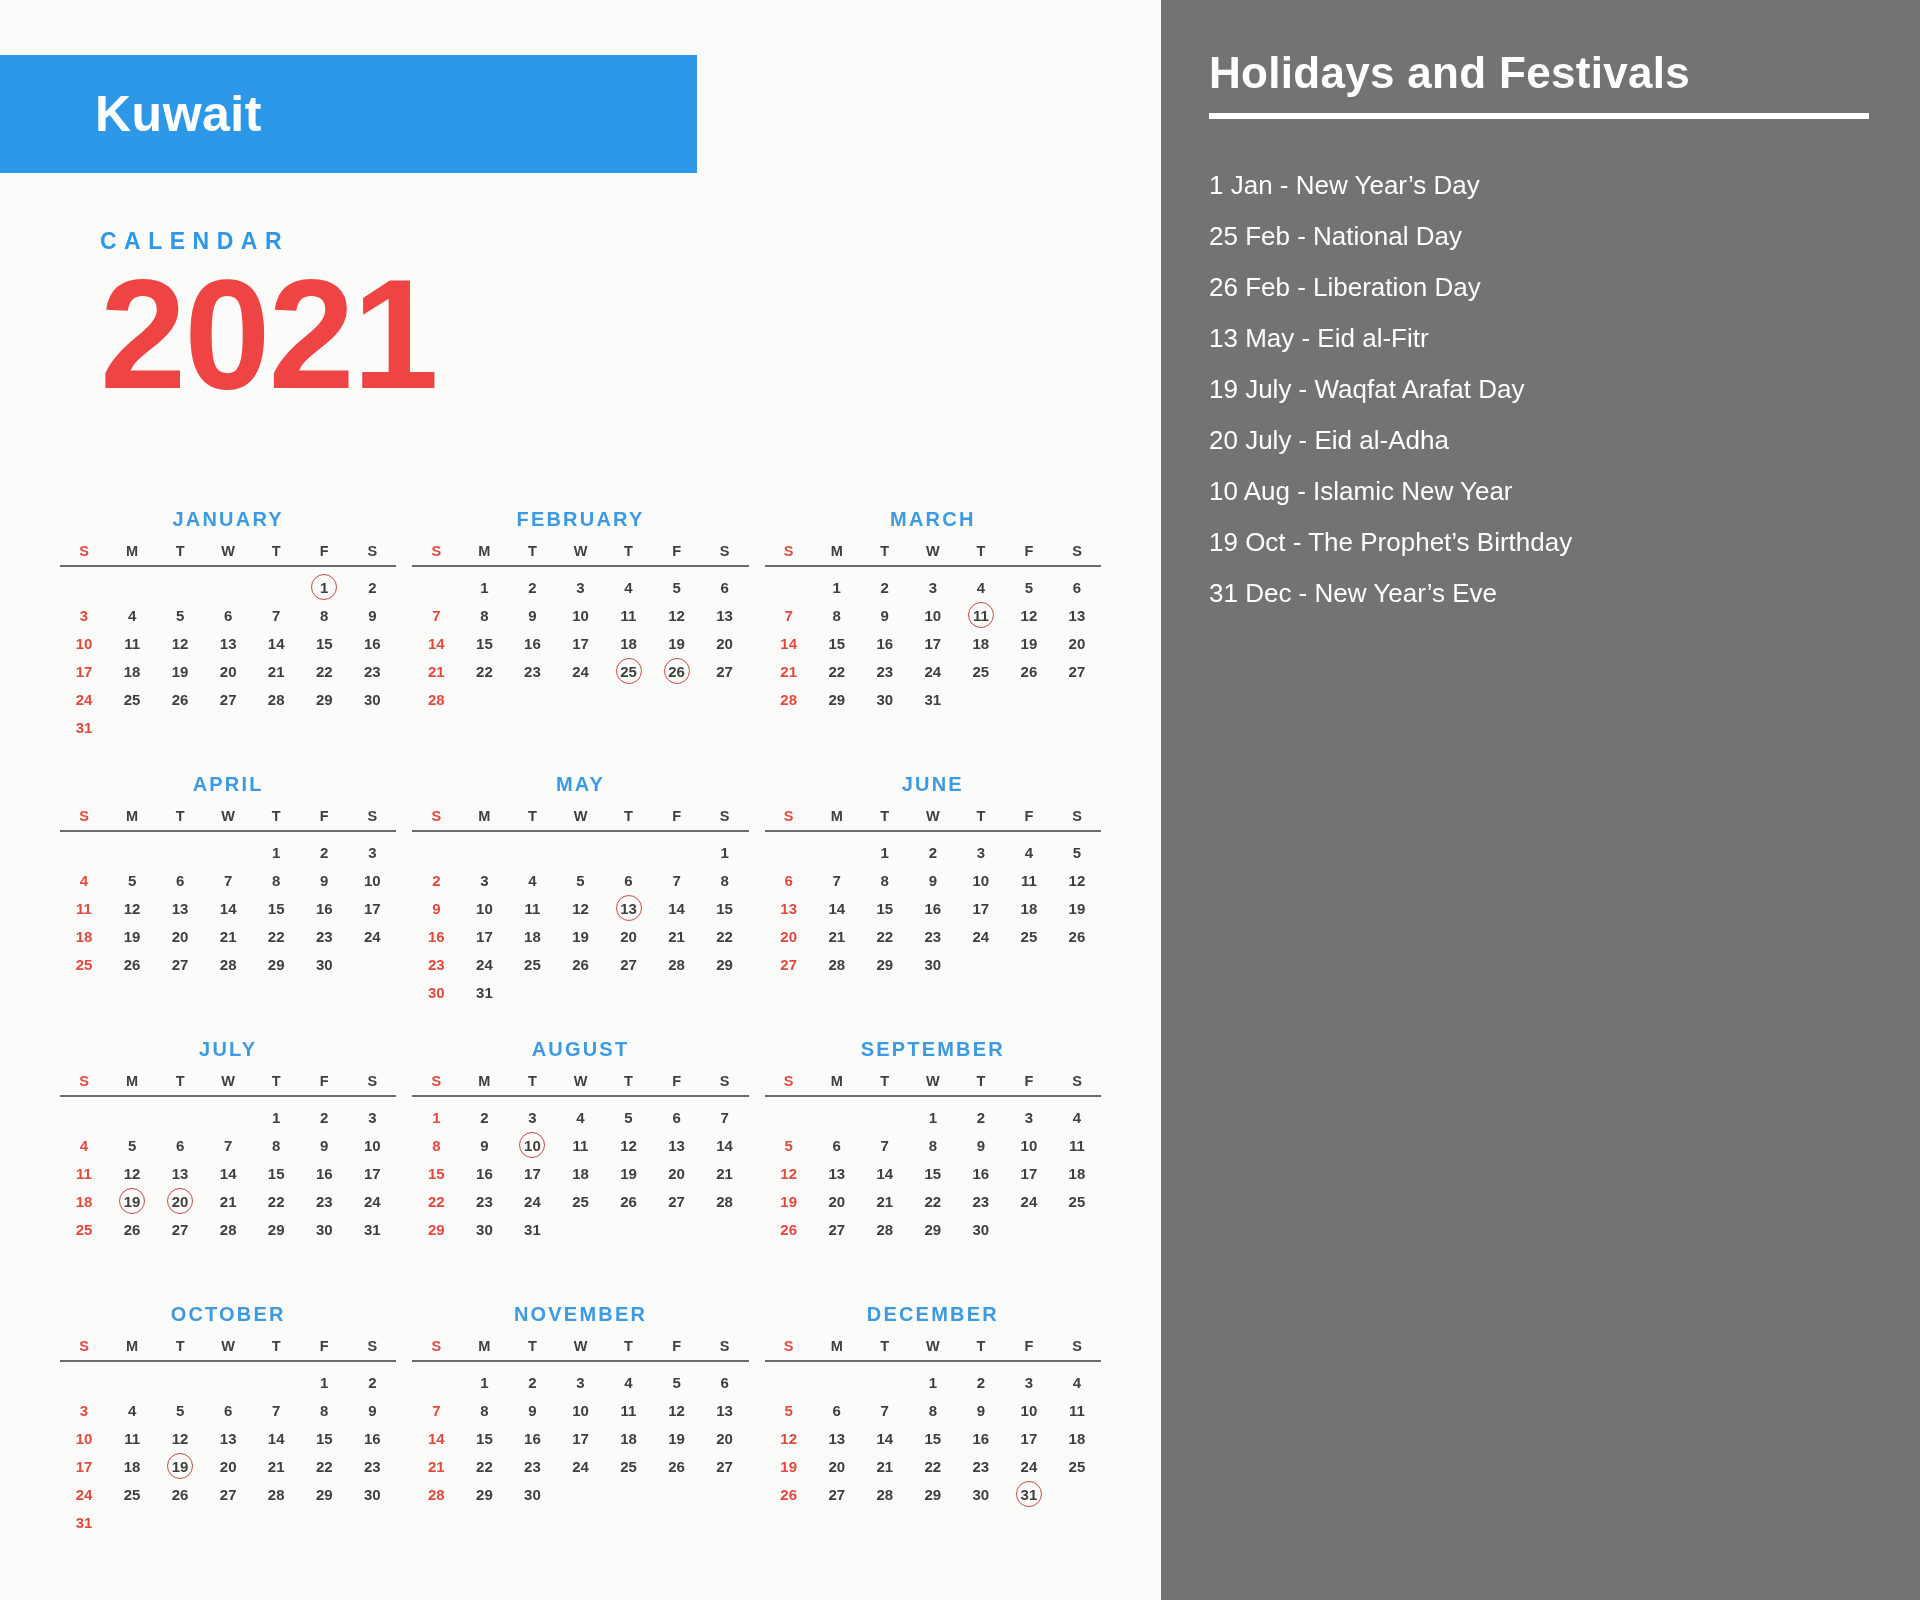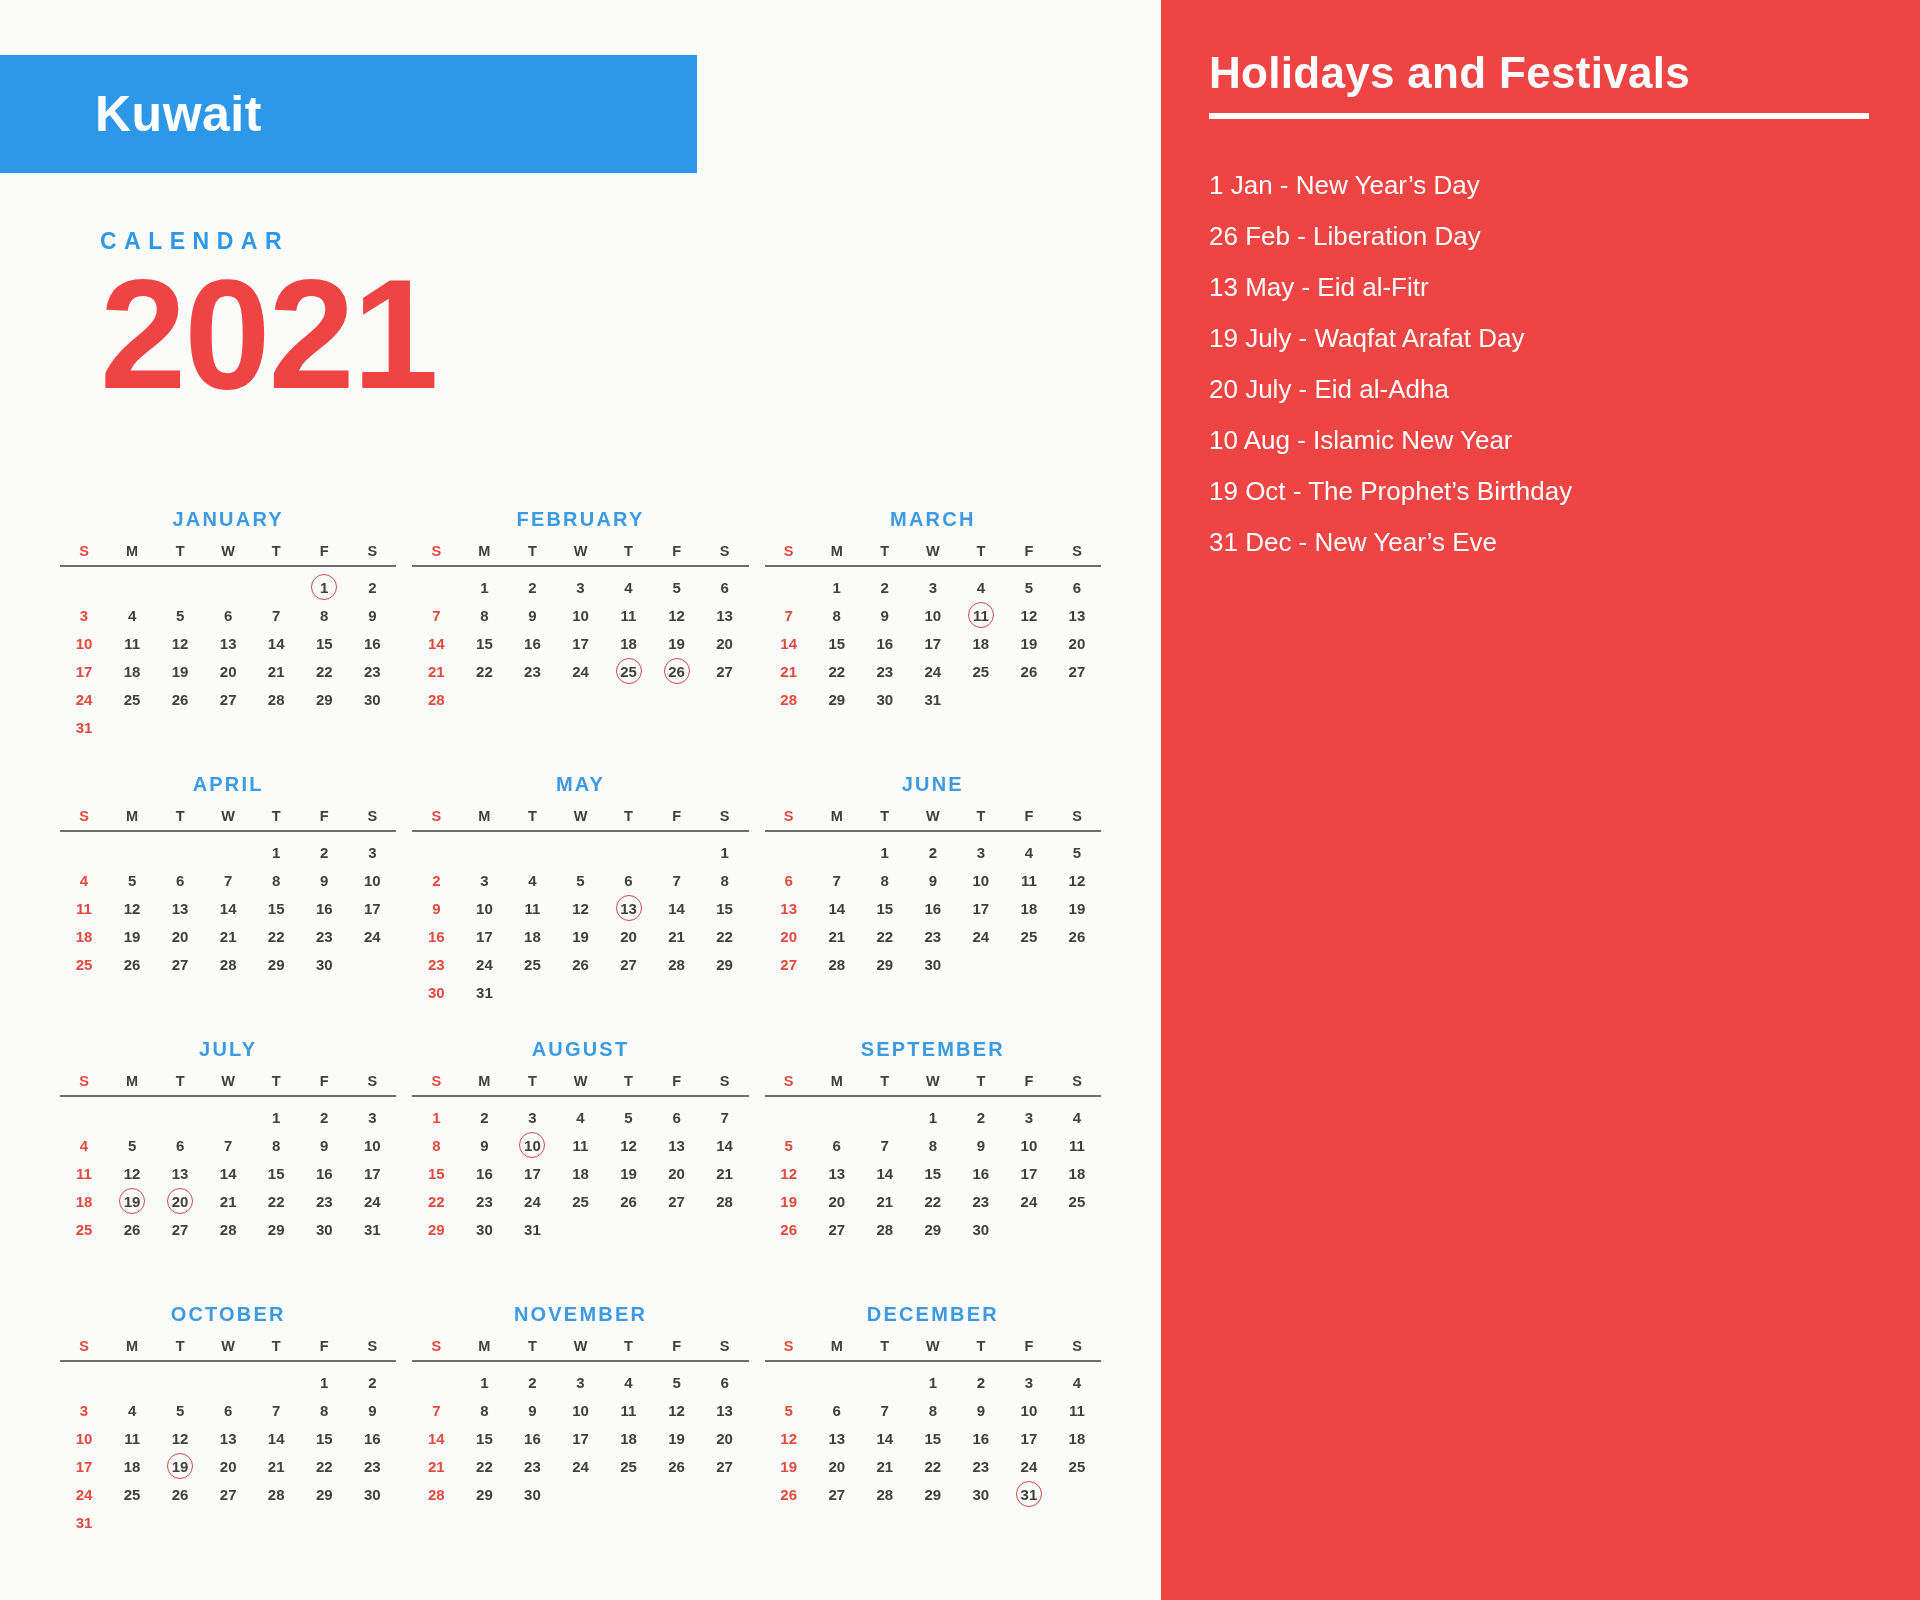--- a/index.html
+++ b/index.html
@@ -100,21 +100,21 @@
     margin-left:-13px; margin-top:-13px;
     border:1.8px solid #c74b45;
     border-radius:50%;
     box-sizing:border-box;
   }
 
   
   .right-pane {
     flex:0 0 759px;
     width:759px; height:1600px;
-    background:#ef4444;
+    background:#737373;
     position:relative;
   }
   .holidays-title {
     position:absolute; left:48px; top:48px;
     color:#ffffff;
     font-size:44px;
     font-weight:bold;
     letter-spacing:0.3px;
     white-space:nowrap;
   }
@@ -723,20 +723,21 @@
         </div>
       </div>
 
   </div>
 
   <div class="right-pane">
     <div class="holidays-title">Holidays and Festivals</div>
     <div class="holidays-rule"></div>
     <ul class="holidays-list" id="holidays-list">
         <li class="holiday-item">1 Jan - New Year’s Day</li>
+        <li class="holiday-item">25 Feb - National Day</li>
         <li class="holiday-item">26 Feb - Liberation Day</li>
         <li class="holiday-item">13 May - Eid al-Fitr</li>
         <li class="holiday-item">19 July - Waqfat Arafat Day</li>
         <li class="holiday-item">20 July - Eid al-Adha</li>
         <li class="holiday-item">10 Aug - Islamic New Year</li>
         <li class="holiday-item">19 Oct - The Prophet’s Birthday</li>
         <li class="holiday-item">31 Dec - New Year’s Eve</li>
       </ul>
   </div>
 

